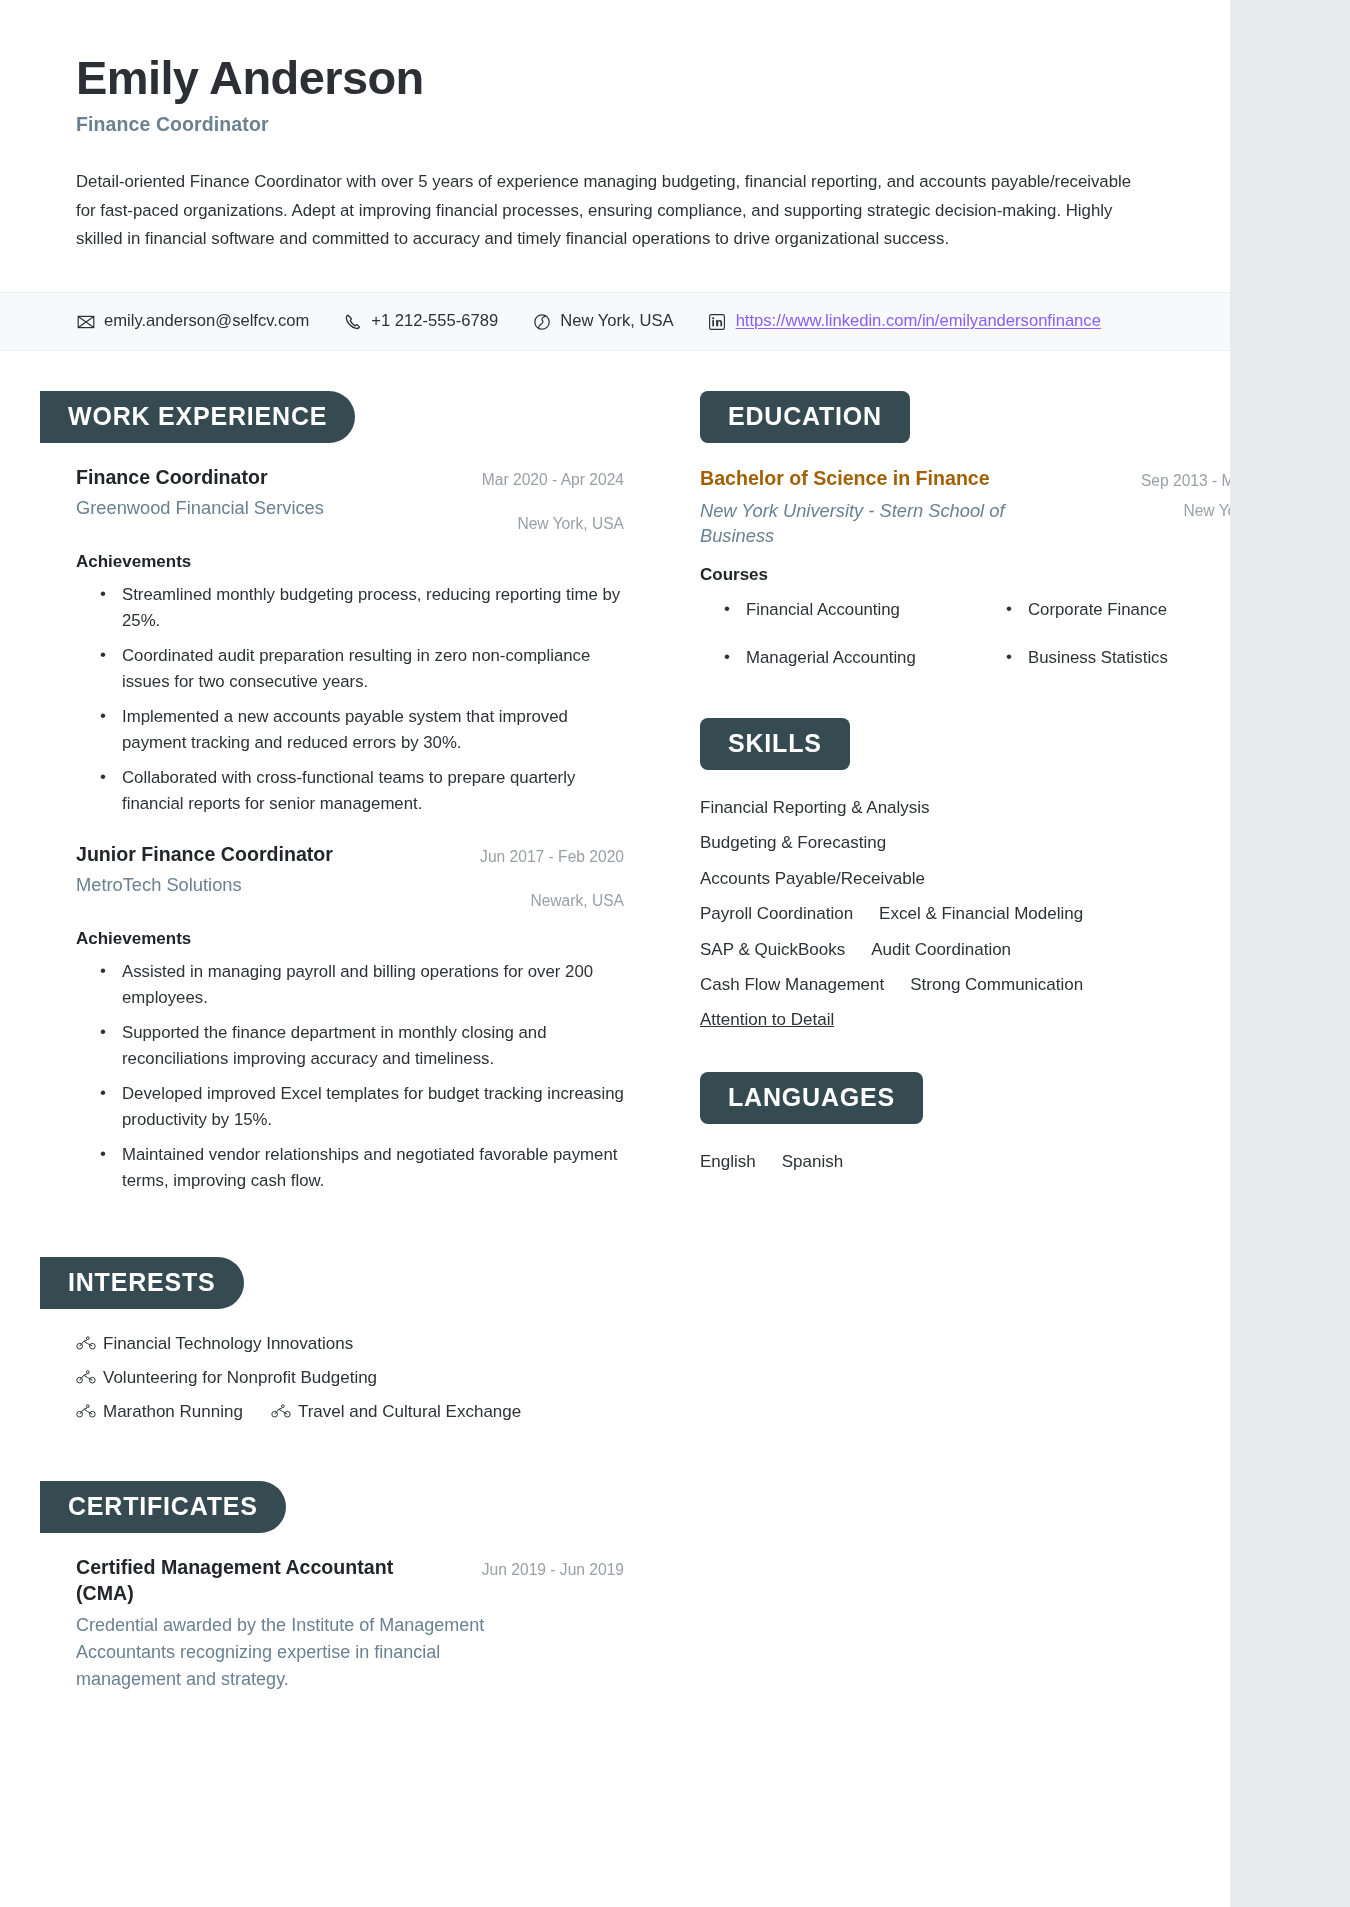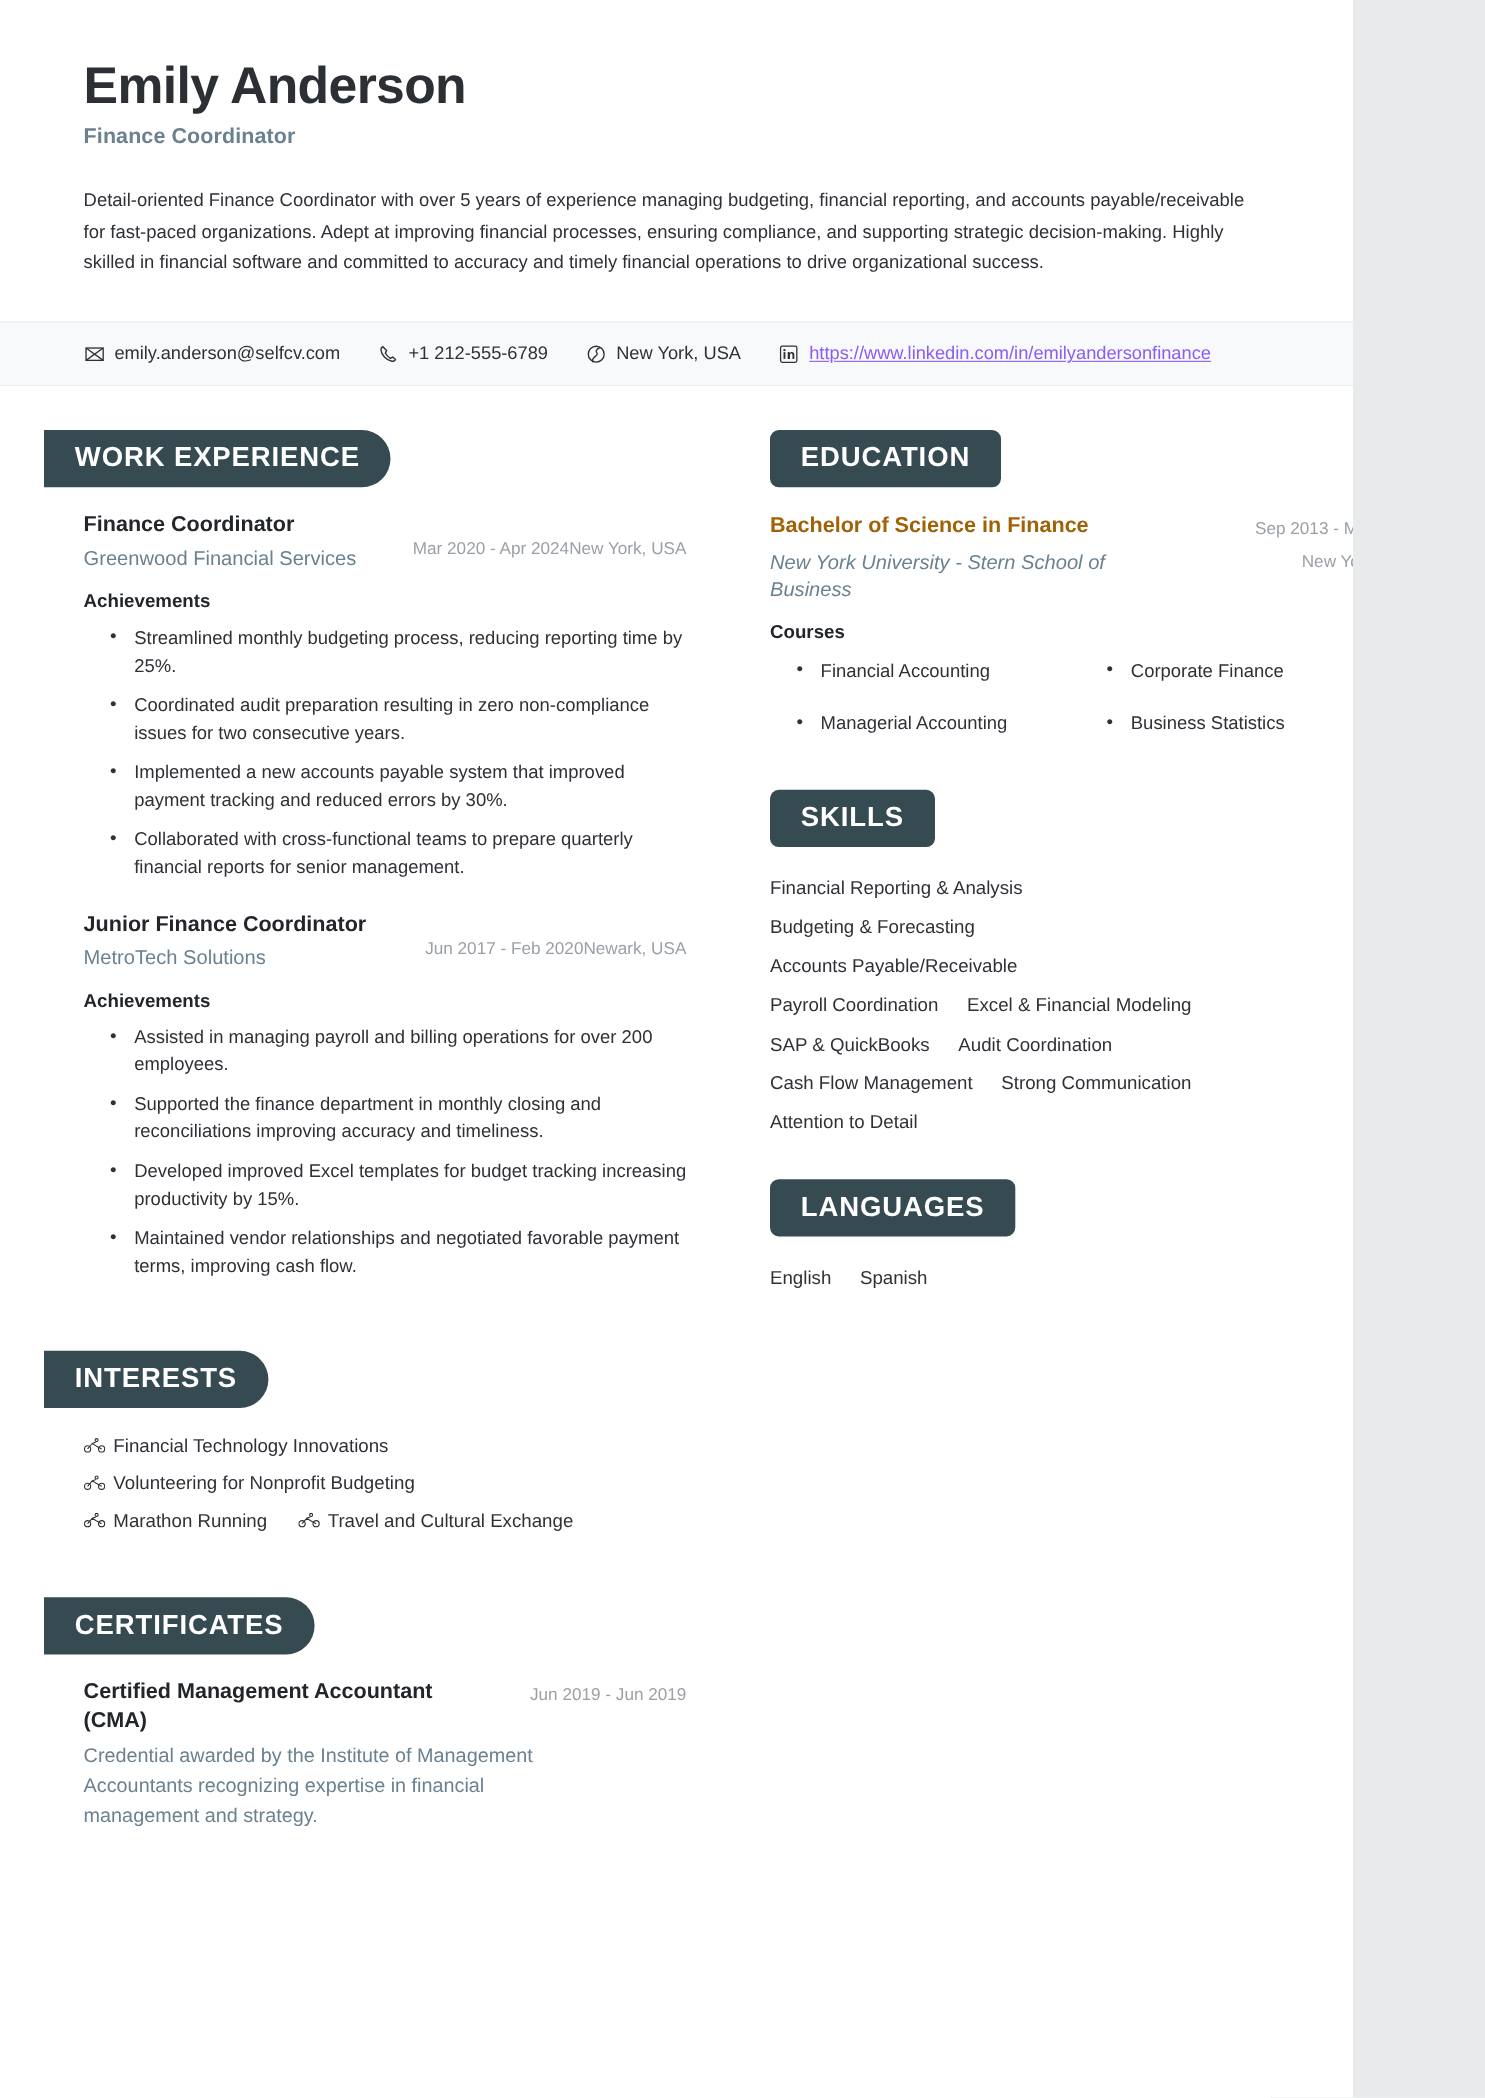--- a/index.html
+++ b/index.html
@@ -153,21 +153,21 @@
   }
   .entry-loc {
     font-size: 15.6px;
     color: #9aa0a6;
     white-space: nowrap;
     line-height: 1.5;
     margin-top: 20px;
   }
   .entry-meta-inline {
     display: flex;
-    flex-direction: row;
+    flex-direction: column;
     align-items: flex-end;
   }
 
   .sub-label {
     margin-top: 17px;
     font-size: 17px;
     font-weight: 700;
     color: #22252a;
   }
   ul.bullets {
@@ -510,21 +510,21 @@
         <div class="tag-flow">
           <span class="tag" style="flex-basis:100%;">Financial Reporting &amp; Analysis</span>
           <span class="tag" style="flex-basis:100%;">Budgeting &amp; Forecasting</span>
           <span class="tag" style="flex-basis:100%;">Accounts Payable/Receivable</span>
           <span class="tag">Payroll Coordination</span>
           <span class="tag">Excel &amp; Financial Modeling</span>
           <span class="tag">SAP &amp; QuickBooks</span>
           <span class="tag">Audit Coordination</span>
           <span class="tag">Cash Flow Management</span>
           <span class="tag">Strong Communication</span>
-          <span class="tag" style="flex-basis:100%;">Attention to Detail</span>
+          <span class="tag" style="flex-basis:100%;text-decoration:underline;">Attention to Detail</span>
         </div>
       </div>
 
       
       <div class="sec-head right-pill" style="margin-top:34px;">LANGUAGES</div>
       <div class="sec-body-right">
         <div class="tag-flow">
           <span class="tag">English</span>
           <span class="tag">Spanish</span>
         </div>

